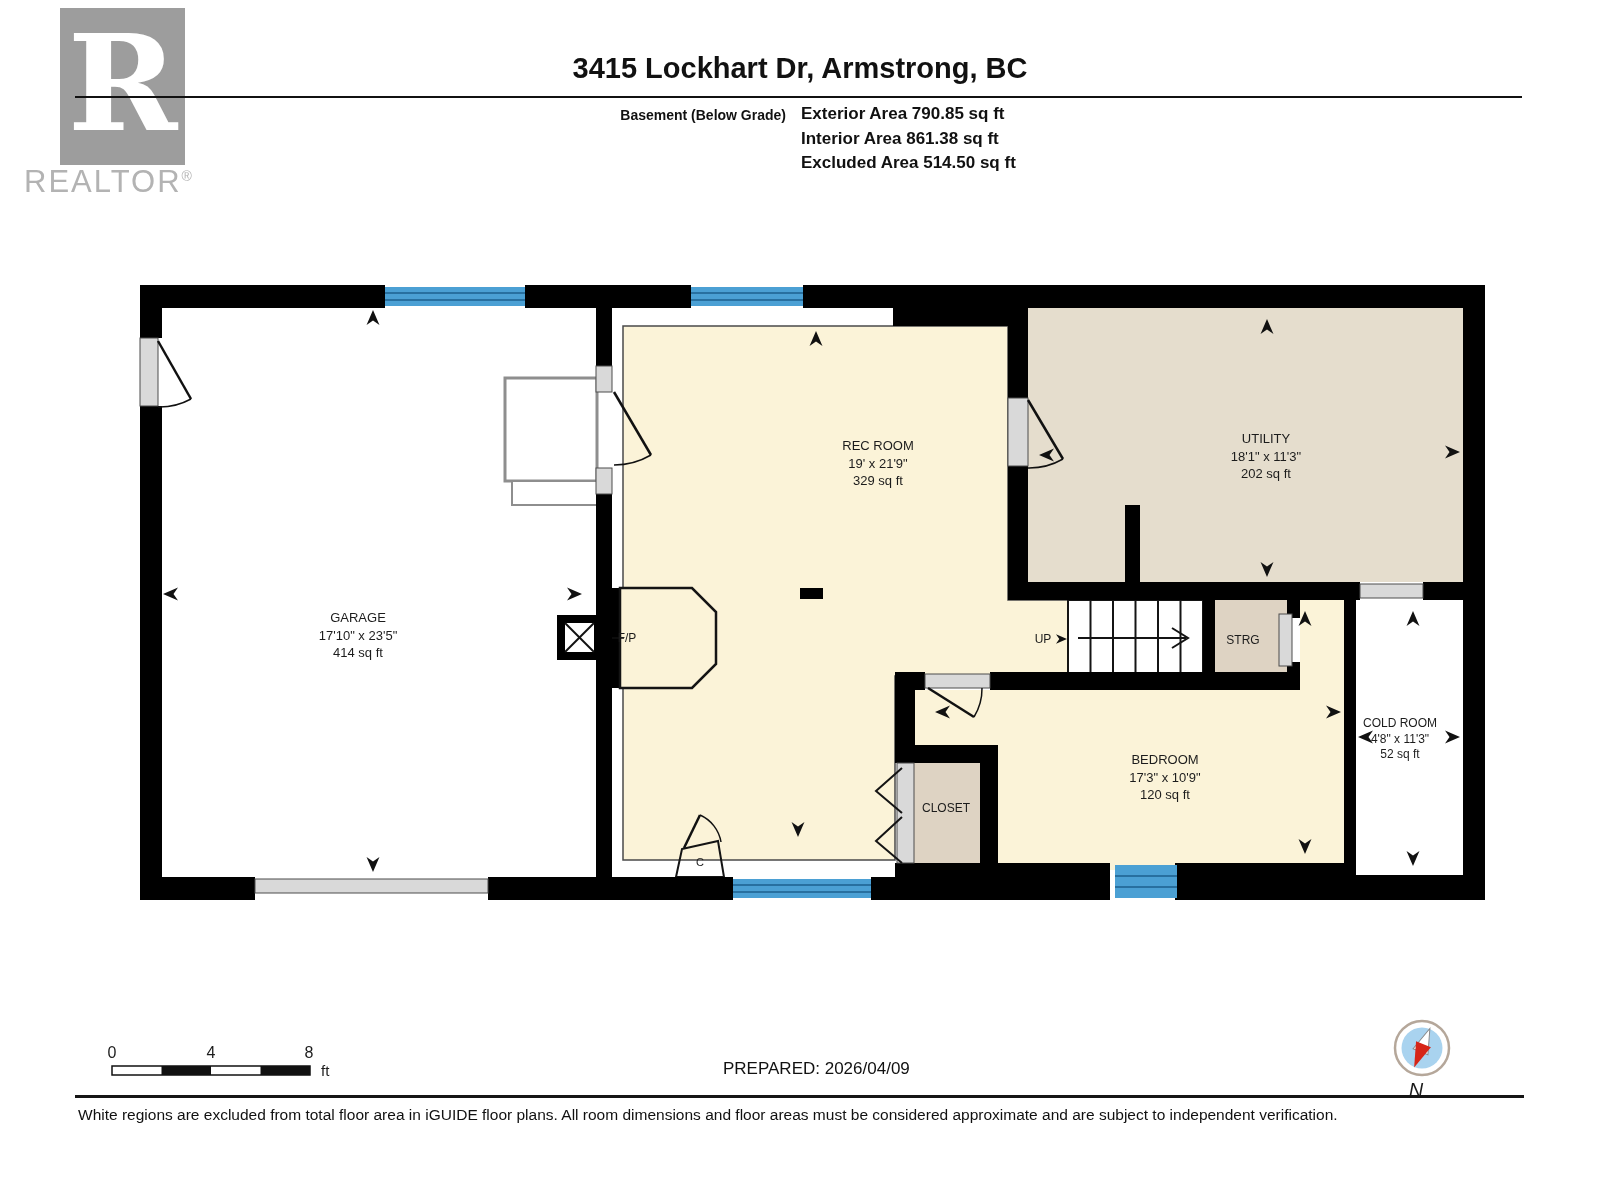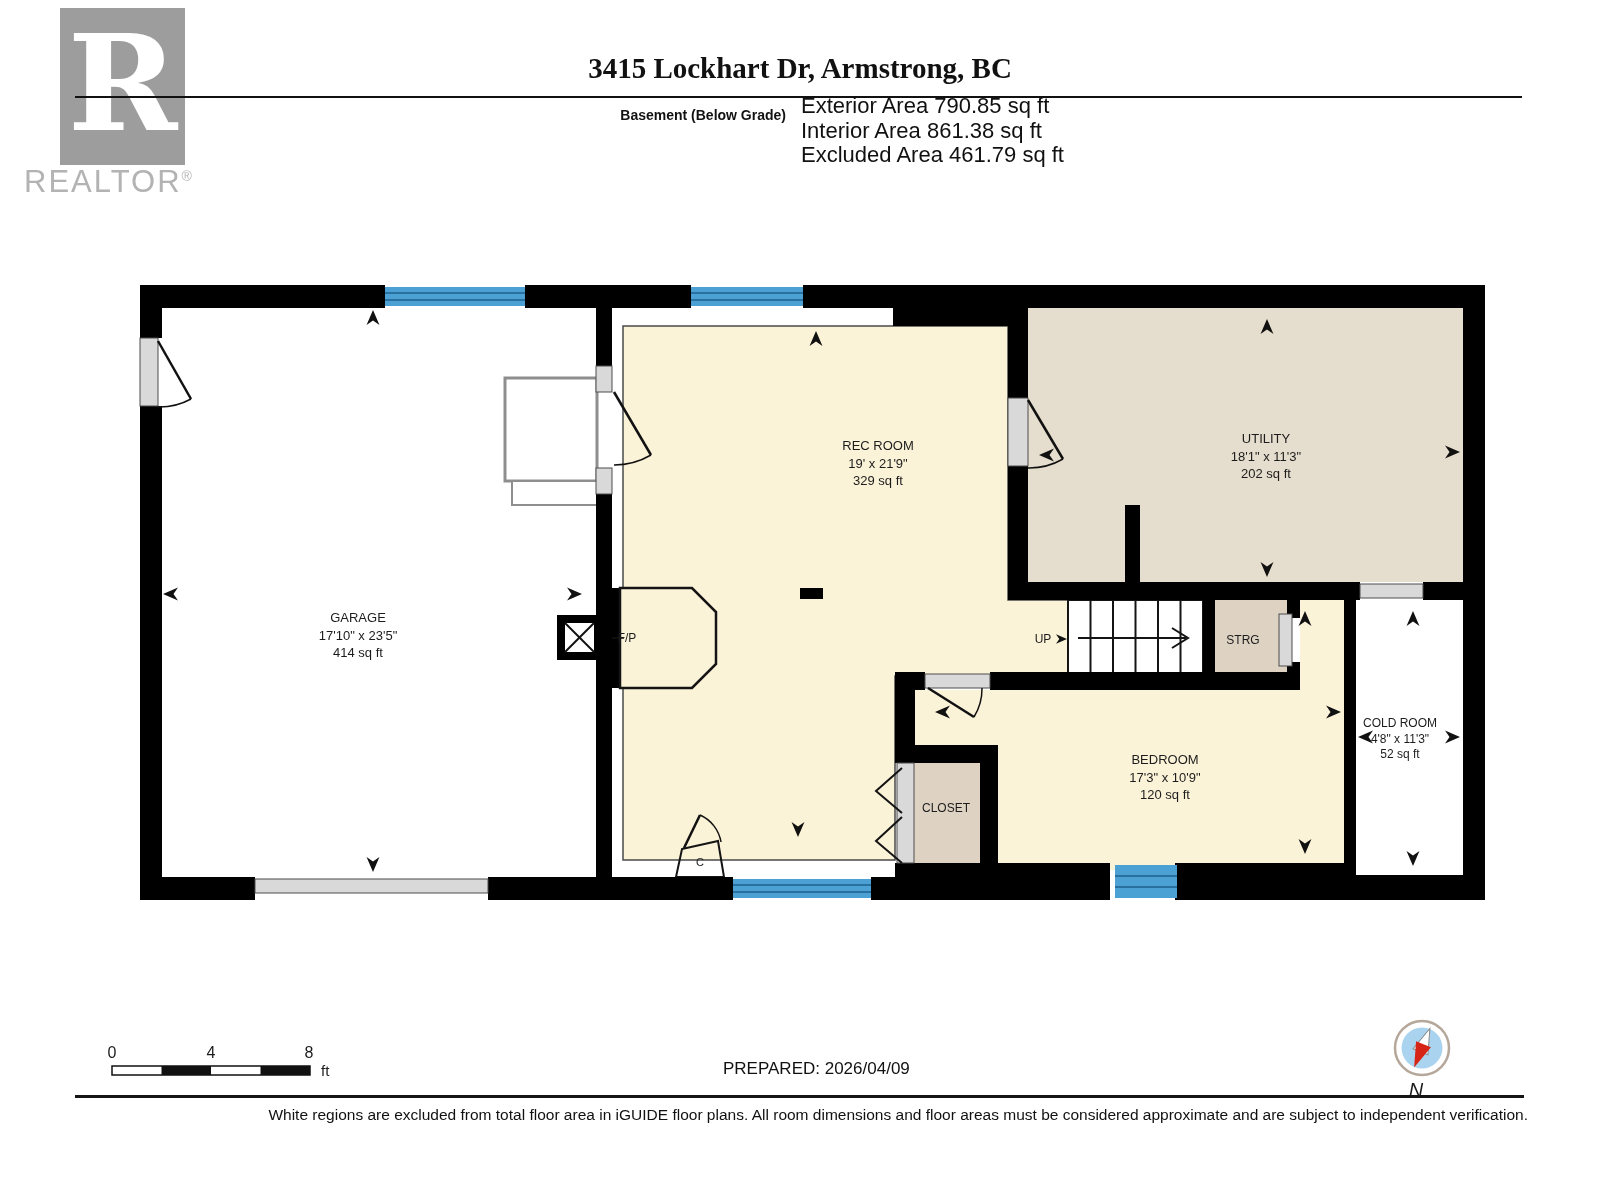--- a/index.html
+++ b/index.html
@@ -10,27 +10,27 @@
   }
   .abs{position:absolute;}
   
   #logo-box{left:60px;top:8px;width:125px;height:157px;background:var(--logo_gray,#9d9d9d);}
   #logo-letter{width:100%;height:150px;line-height:152px;text-align:center;
     font-family:"DejaVu Serif", serif;font-weight:bold;font-size:132px;color:#fff;}
   #brand-text{left:24px;top:164px;width:210px;text-align:left;
     font-size:31px;letter-spacing:2px;color:var(--brand_gray,#b3b3b3);font-family:"Liberation Sans",sans-serif;}
   #brand-text sup{font-size:14px;}
   #header-line{left:75px;top:96px;width:1447px;height:2px;background:#111;}
-  #page-title{left:0;top:52px;width:1600px;text-align:center;font-size:29px;font-weight:bold;font-family:Liberation Serif, serif;}
+  #page-title{left:0;top:52px;width:1600px;text-align:center;font-size:29px;font-weight:bold;}
   #floor-label{left:0;top:107px;width:786px;text-align:right;font-size:14px;font-weight:bold;}
-  #area-lines{left:801px;top:94px;font-size:22px;line-height:24.5px;}
+  #area-lines{left:801px;top:102px;font-size:17px;line-height:24.5px;font-weight:bold;}
   
   #prepared{left:723px;top:1059px;font-size:17px;}
   #footer-line{left:75px;top:1095px;width:1449px;height:3px;background:#151515;}
-  #disclaimer{left:78px;top:1106px;width:1450px;font-size:15.5px;text-align:right;}
+  #disclaimer{left:78px;top:1106px;width:1450px;font-size:15.5px;}
   
   #plan{left:0;top:0;}
   .wall{fill:#000;}
   .cream{fill:var(--floor_cream,#fbf3d8);}
   .tan{fill:var(--floor_tan,#e5ddcd);}
   .tan2{fill:var(--floor_tan2,#ded3c3);}
   .win{fill:var(--window,#4ba0d4);}
   .winline{stroke:var(--window_line,#1d608f);stroke-width:1.6;}
   .sill{fill:var(--sill_gray,#d9d9d9);stroke:#4c4c4c;stroke-width:1;}
   .doorline{stroke:#111;stroke-width:2.5;fill:none;}
@@ -53,21 +53,21 @@
 <div class="abs" id="logo-box">
   <div id="logo-letter">R</div>
 </div>
 <div class="abs" id="header-line"></div>
 <div class="abs" id="brand-text"><span>REALTOR</span><sup>®</sup></div>
 <div class="abs" id="page-title">3415 Lockhart Dr, Armstrong, BC</div>
 <div class="abs" id="floor-label">Basement (Below Grade)</div>
 <div class="abs" id="area-lines">
   <div>Exterior Area 790.85 sq ft</div>
   <div>Interior Area 861.38 sq ft</div>
-  <div>Excluded Area 461.79 sq ft</div>
+  <div>Excluded Area 514.50 sq ft</div>
 </div>
 
 <svg id="plan" class="abs" width="1600" height="1200" viewBox="0 0 1600 1200">
 
   <g>
     <polygon class="cream roomstroke" points="623,326 1008,326 1008,600 1068,600 1068,676 895,676 895,860 623,860"></polygon>
     <rect class="tan" x="1028" y="308" width="435" height="274"></rect>
     <polygon class="cream" points="915,690 1300,690 1300,600 1344,600 1344,870 998,870 998,745 915,745"></polygon>
     <rect class="tan2" x="912" y="763" width="68" height="100"></rect>
     <rect class="tan2" x="1215" y="600" width="72" height="72"></rect>

